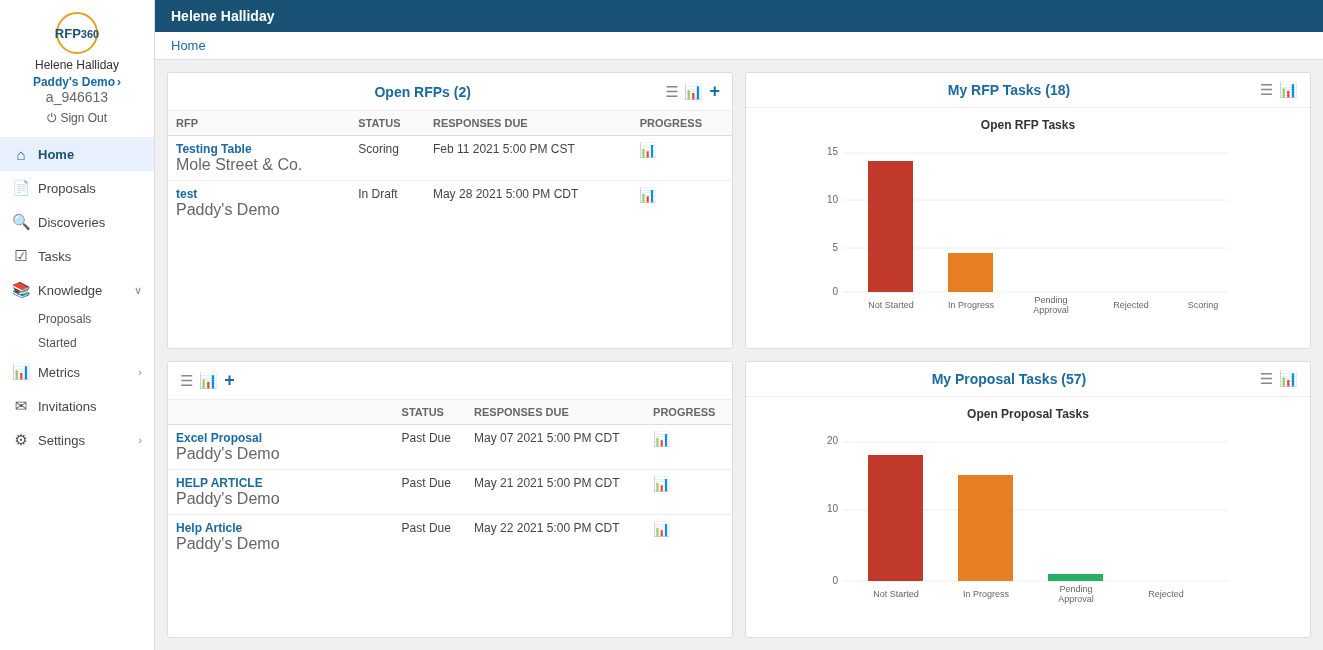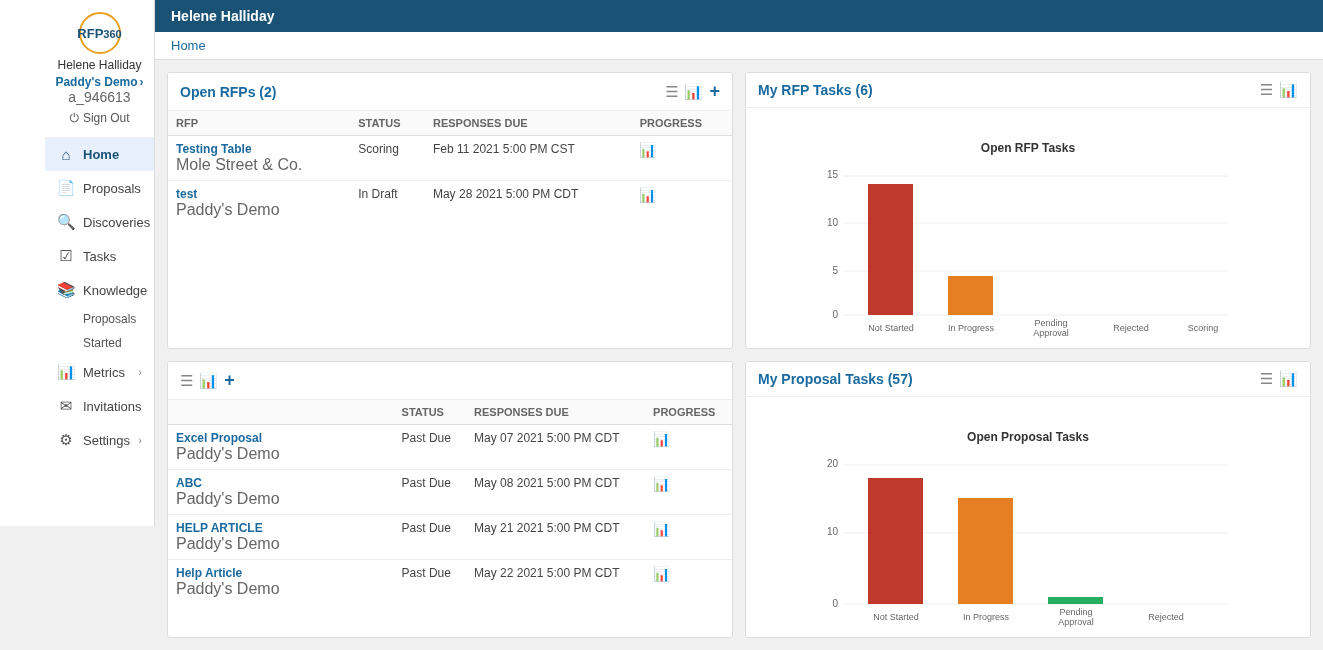--- a/index.html
+++ b/index.html
@@ -6,23 +6,22 @@
     body { font-family: Arial, sans-serif; font-size: 13px; background: #f0f0f0; display: flex; height: 650px; overflow: hidden; }
 
     
     #sidebar {
       width: 155px;
       min-width: 155px;
       background: #fff;
       border-right: 1px solid #ddd;
       display: flex;
       flex-direction: column;
-      height: 526px;
+      height: 650px;
       overflow: hidden;
-      padding-left: 45px;
     }
     .sidebar-logo {
       display: flex;
       flex-direction: column;
       align-items: center;
       padding: 12px 8px 6px;
       border-bottom: 1px solid #eee;
     }
     .logo-circle {
       width: 42px; height: 42px;
@@ -101,20 +100,21 @@
     }
     .card-header {
       display: flex; align-items: center;
       padding: 8px 12px;
       border-bottom: 1px solid #eee;
       background: #fff;
     }
     .card-title {
       font-size: 14px; font-weight: bold; color: #1a6aa0;
       flex: 1;
+      text-align: center;
     }
     .card-header-icons { display: flex; gap: 6px; align-items: center; }
     .card-header-icons span { color: #888; cursor: pointer; font-size: 15px; }
 
     .card-body { padding: 0; }
 
     
     .data-table { width: 100%; border-collapse: collapse; }
     .data-table th {
       text-align: left; padding: 6px 8px;
@@ -125,21 +125,21 @@
     .data-table td { padding: 6px 8px; border-bottom: 1px solid #eee; vertical-align: top; }
     .data-table tr:last-child td { border-bottom: none; margin-left: 44px; }
     .data-table .rfp-name { color: #1a6aa0; font-weight: bold; font-size: 12px; cursor: pointer; }
     .data-table .rfp-org { color: #666; font-size: 16px; }
     .data-table .status { font-size: 12px; color: #444; }
     .data-table .due-date { font-size: 12px; color: #444; }
     .chart-icon { color: #1a6aa0; font-size: 14px; cursor: pointer; }
 
     
     .chart-container { padding: 10px 16px 8px; }
-    .chart-title { font-size: 12px; font-weight: bold; text-align: center; color: #333; margin-bottom: 8px; margin-top: 23px; }
+    .chart-title { font-size: 12px; font-weight: bold; text-align: center; color: #333; margin-bottom: 8px; }
     .chart-svg { width: 100%; }
 
     
     .card-scroll { max-height: 220px; overflow-y: auto; }
     .card-scroll::-webkit-scrollbar { width: 5px; }
     .card-scroll::-webkit-scrollbar-thumb { background: #ccc; border-radius: 3px; }
   </style>
 </head>
 <body>
 
@@ -251,21 +251,21 @@
     <td class="due-date">May 28 2021 5:00 PM CDT</td>
     <td><span class="chart-icon">📊</span></td>
   </tr>
             </tbody>
         </table>
       </div>
     </div>
 
     <div class="card">
       <div class="card-header">
-        <div class="card-title">My RFP Tasks (6)</div>
+        <div class="card-title">My RFP Tasks (18)</div>
         <div class="card-header-icons">
           <span>☰</span>
           <span>📊</span>
         </div>
       </div>
       <div class="card-body chart-container">
         <div class="chart-title">Open RFP Tasks</div>
         <svg class="chart-svg" viewBox="0 0 420 180" height="180">
 
           <text x="20" y="15" font-size="10" fill="#666" text-anchor="end">15</text>
@@ -316,29 +316,20 @@
     <td>
       <div class="rfp-name">Excel Proposal</div>
       <div class="rfp-org">Paddy's Demo</div>
     </td>
     <td class="status">Past Due</td>
     <td class="due-date">May 07 2021 5:00 PM CDT</td>
     <td><span class="chart-icon">📊</span></td>
   </tr>
                 <tr>
     <td>
-      <div class="rfp-name">ABC</div>
-      <div class="rfp-org">Paddy's Demo</div>
-    </td>
-    <td class="status">Past Due</td>
-    <td class="due-date">May 08 2021 5:00 PM CDT</td>
-    <td><span class="chart-icon">📊</span></td>
-  </tr>
-                <tr>
-    <td>
       <div class="rfp-name">HELP ARTICLE</div>
       <div class="rfp-org">Paddy's Demo</div>
     </td>
     <td class="status">Past Due</td>
     <td class="due-date">May 21 2021 5:00 PM CDT</td>
     <td><span class="chart-icon">📊</span></td>
   </tr>
                 <tr>
     <td>
       <div class="rfp-name">Help Article</div>

